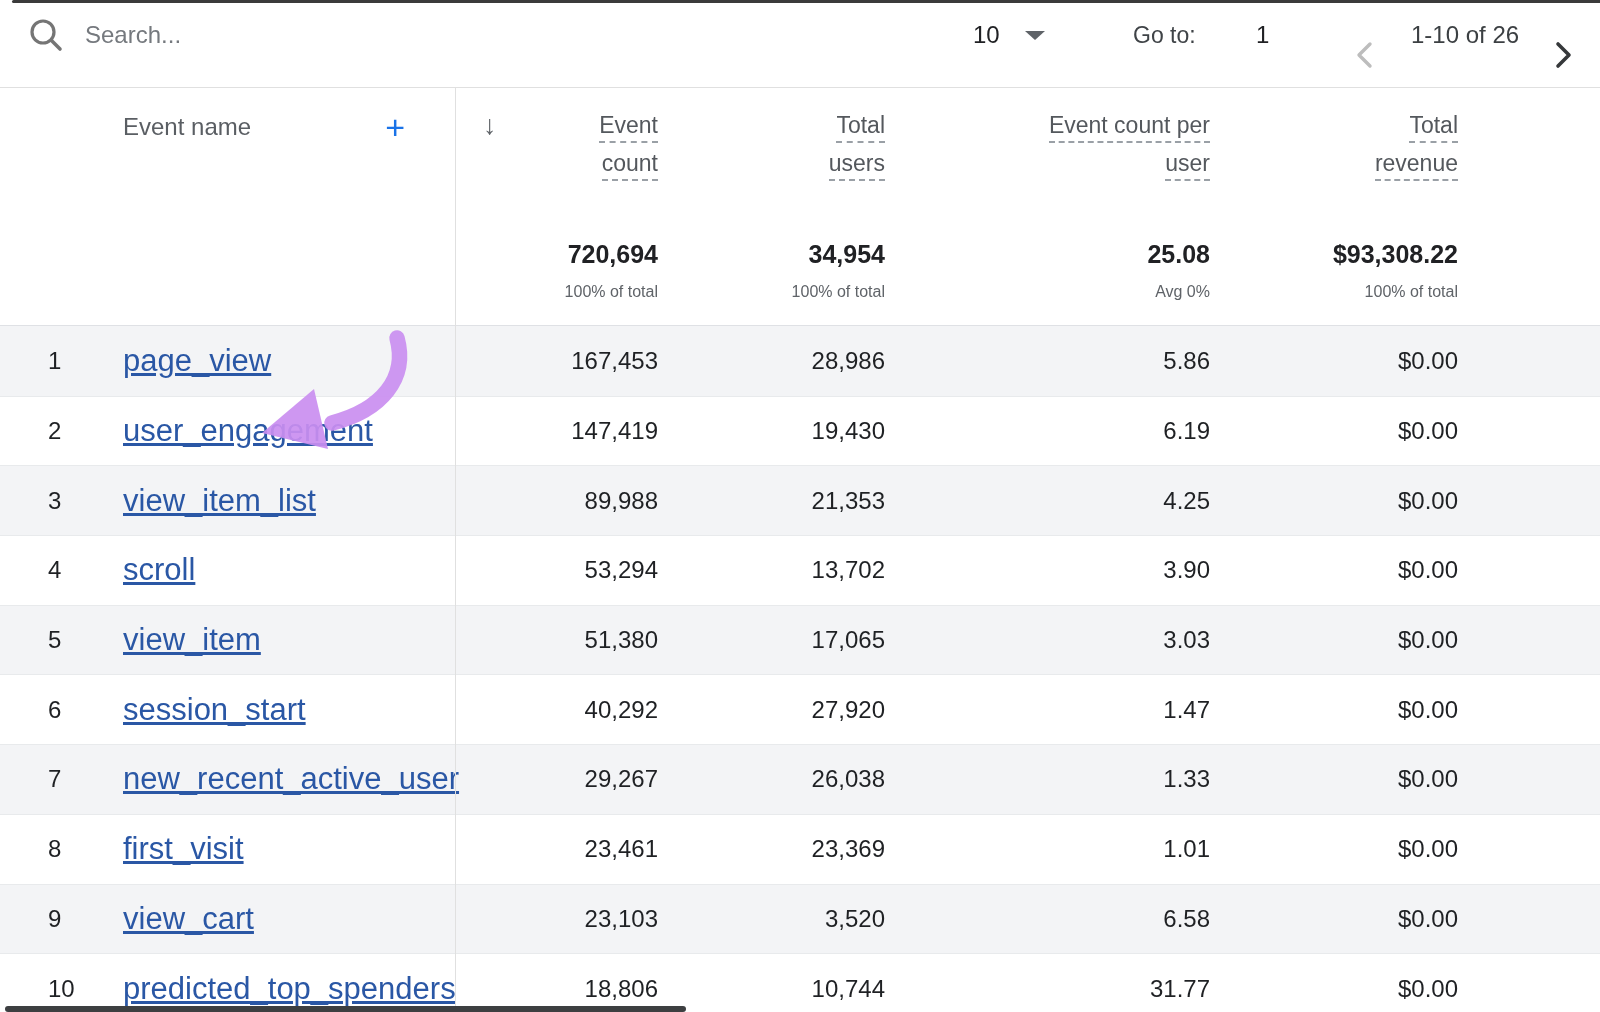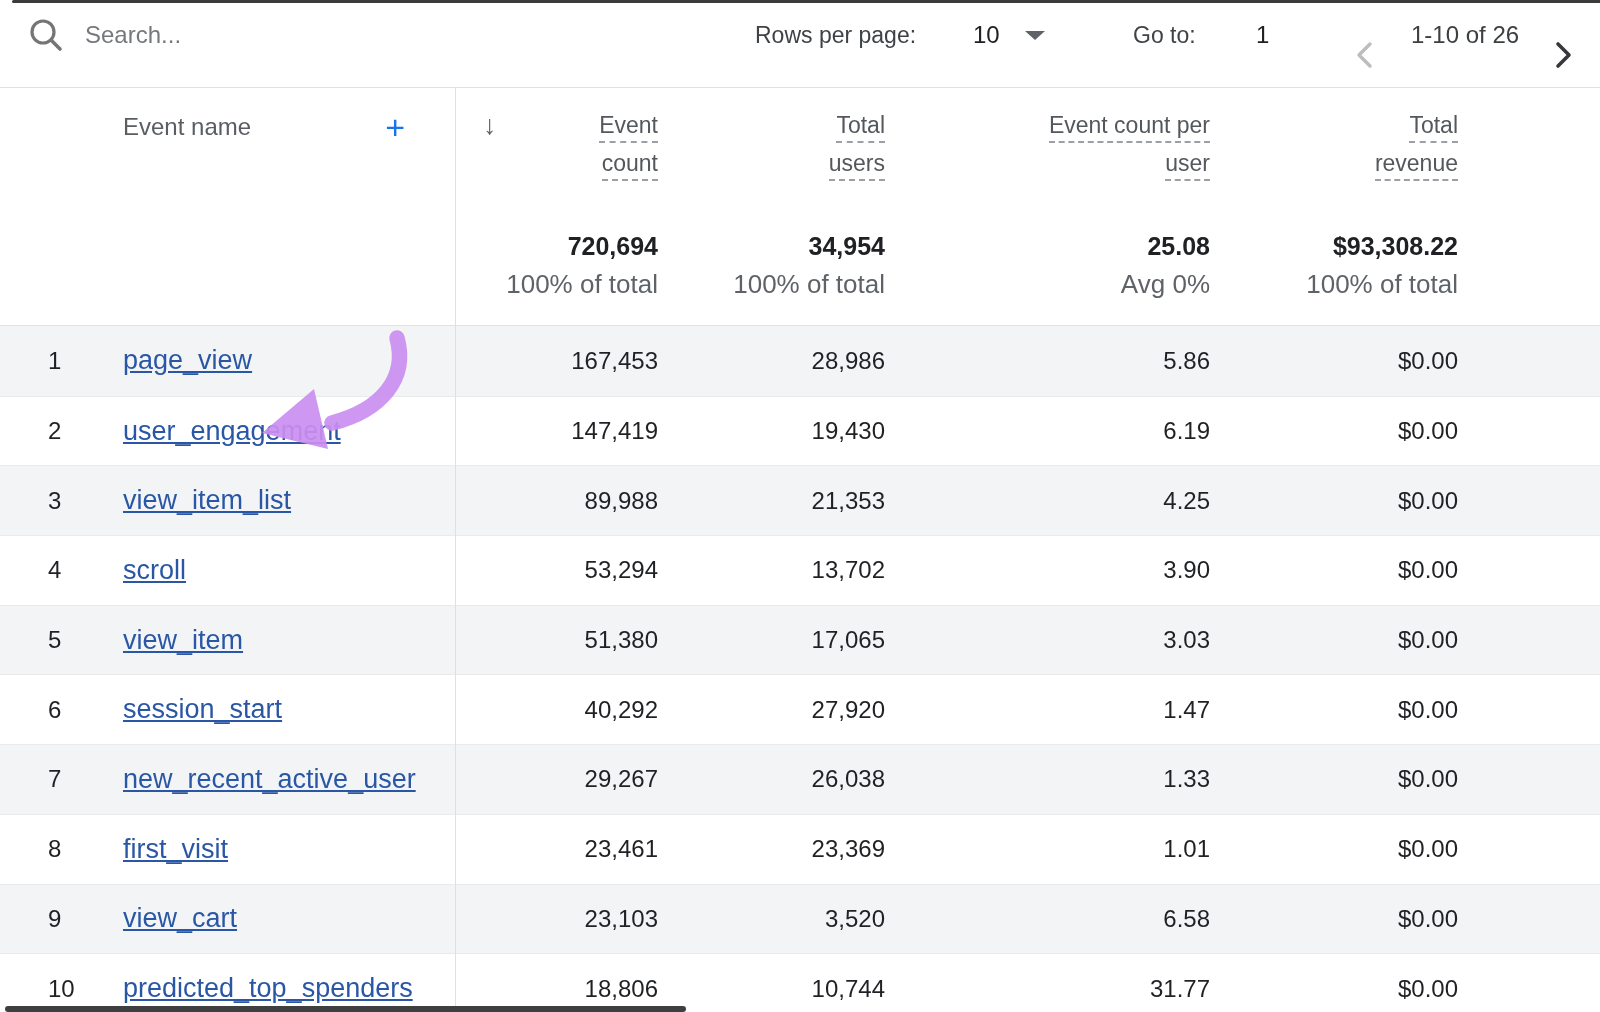--- a/index.html
+++ b/index.html
@@ -33,63 +33,62 @@
   
   .top-strip{position:absolute;left:12px;top:0;width:1588px;height:3px;background:#3b3b3b;border-radius:3px 0 0 3px;z-index:9;}
   .bottom-strip{position:absolute;left:5px;top:1006px;width:681px;height:6px;background:#3d3f41;border-radius:3px;z-index:9;}
   
   .table-area{position:relative;height:942px;}
   .v-divider{position:absolute;left:455px;top:0;bottom:0;width:1px;background:#e0e0e0;z-index:2;}
   .grid{display:grid;grid-template-columns:110px 345px 227px 227px 325px 248px 118px;}
   .thead{
     height:238px;box-sizing:border-box;border-bottom:1px solid #dfe1e5;
     display:flex;flex-direction:column;justify-content:space-between;
-    padding-top:24px;padding-bottom:28px;
+    padding-top:24px;padding-bottom:20px;
   }
   .name-head{display:flex;align-items:flex-start;justify-content:space-between;
     padding:0 50px 0 13px;grid-column:2;}
   .name-head-label{font-size:24px;color:#5a5e63;line-height:30px;cursor:pointer;}
   .plus-btn{font-size:34px;line-height:30px;color:#1a73e8;cursor:pointer;font-weight:400;}
   .col-head{display:flex;flex-direction:column;align-items:flex-end;padding-right:24px;
     position:relative;cursor:pointer;}
   .col-head .hline{
     display:inline-block;font-size:23px;line-height:26px;color:#54585d;
     border-bottom:2px dashed #9aa0a6;padding-bottom:3px;margin-bottom:7px;
   }
   .sort-arrow{position:absolute;left:28px;top:-2px;font-size:27px;color:#5f6368;cursor:pointer;}
   .tot-cell{display:flex;flex-direction:column;align-items:flex-end;padding-right:24px;}
   .tot-value{font-size:25px;font-weight:600;color:#202124;line-height:30px;margin-bottom:10px;}
-  .tot-sub{font-size:26px;color:#5f6368;line-height:26px;}
+  .tot-sub{font-size:16px;color:#5f6368;line-height:26px;}
   
   .row{height:69.7px;box-sizing:border-box;align-items:center;}
   .row:not(:first-child){border-top:1px solid #e8eaec;}
   .row.striped{background:#f3f4f6;}
   .row.plain{background:#ffffff;}
   .cell{font-size:24px;color:#1f2124;}
   .cell.idx{padding-left:48px;}
   .cell.name{padding-left:13px;}
   .cell.num{text-align:right;padding-right:24px;}
-  .evt-link{font-size:27px;font-weight:500;color:#2a57a5;text-decoration:underline;cursor:pointer;}
+  .evt-link{font-size:31px;font-weight:500;color:#2a57a5;text-decoration:underline;cursor:pointer;}
   
   .anno-arrow{position:absolute;left:250px;top:238px;z-index:5;pointer-events:none;}
 </style>
 </head>
 <body>
 
 <div class="top-strip"></div>
 
 <div class="topbar">
   <div class="tb-item search-icon">
     <svg width="38" height="38" viewBox="0 0 38 38">
       <circle cx="16" cy="16" r="11" fill="none" stroke="#757575" stroke-width="3.2"></circle>
       <line x1="24.5" y1="24.5" x2="33" y2="33" stroke="#757575" stroke-width="3.6" stroke-linecap="round"></line>
     </svg>
   </div>
   <input class="search-input" type="text" placeholder="Search..." style="">
-  <div class="tb-item tb-label rows-label">Rows per page:</div>
   <div class="tb-item tb-value rows-value">10</div>
   <div class="caret"></div>
   <div class="tb-item tb-label goto-label">Go to:</div>
   <div class="tb-item tb-value goto-value">1</div>
   <div class="tb-item chev chev-left">
     <svg width="26" height="30" viewBox="0 0 26 30">
       <polyline points="18,4 7,15 18,26" fill="none" stroke="#bdbdbd" stroke-width="3.4" stroke-linecap="round" stroke-linejoin="round"></polyline>
     </svg>
   </div>
   <div class="tb-item range">1-10 of 26</div>

